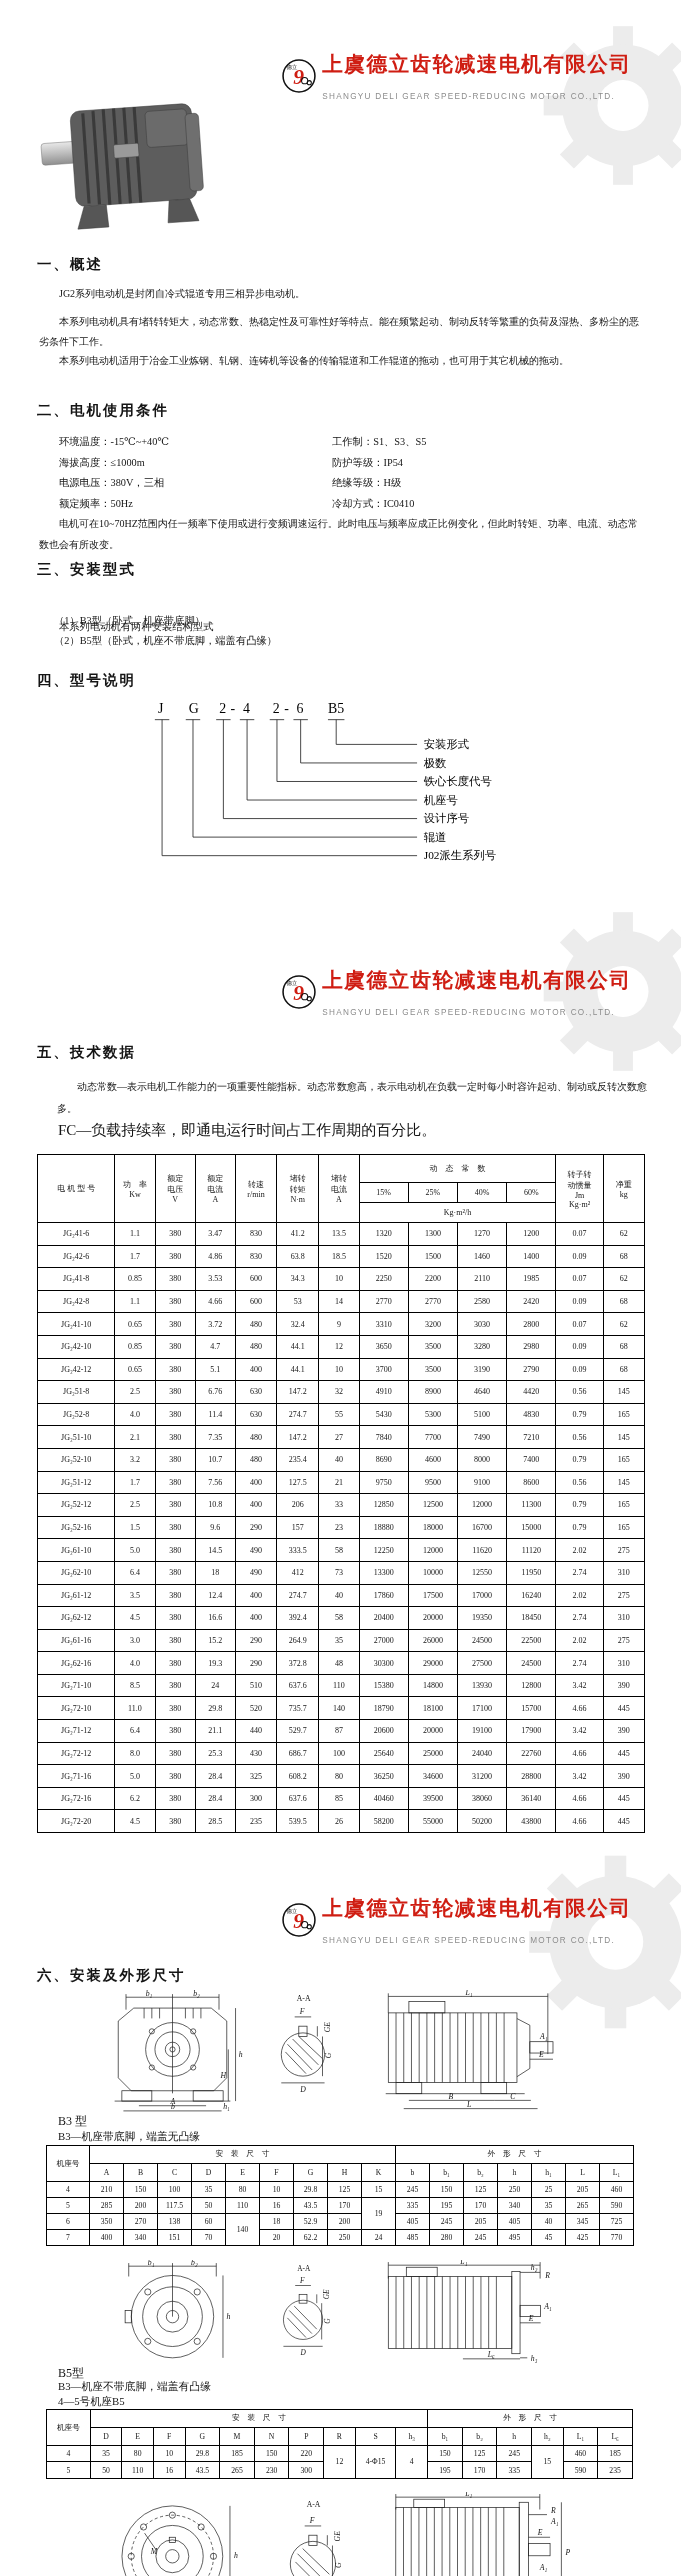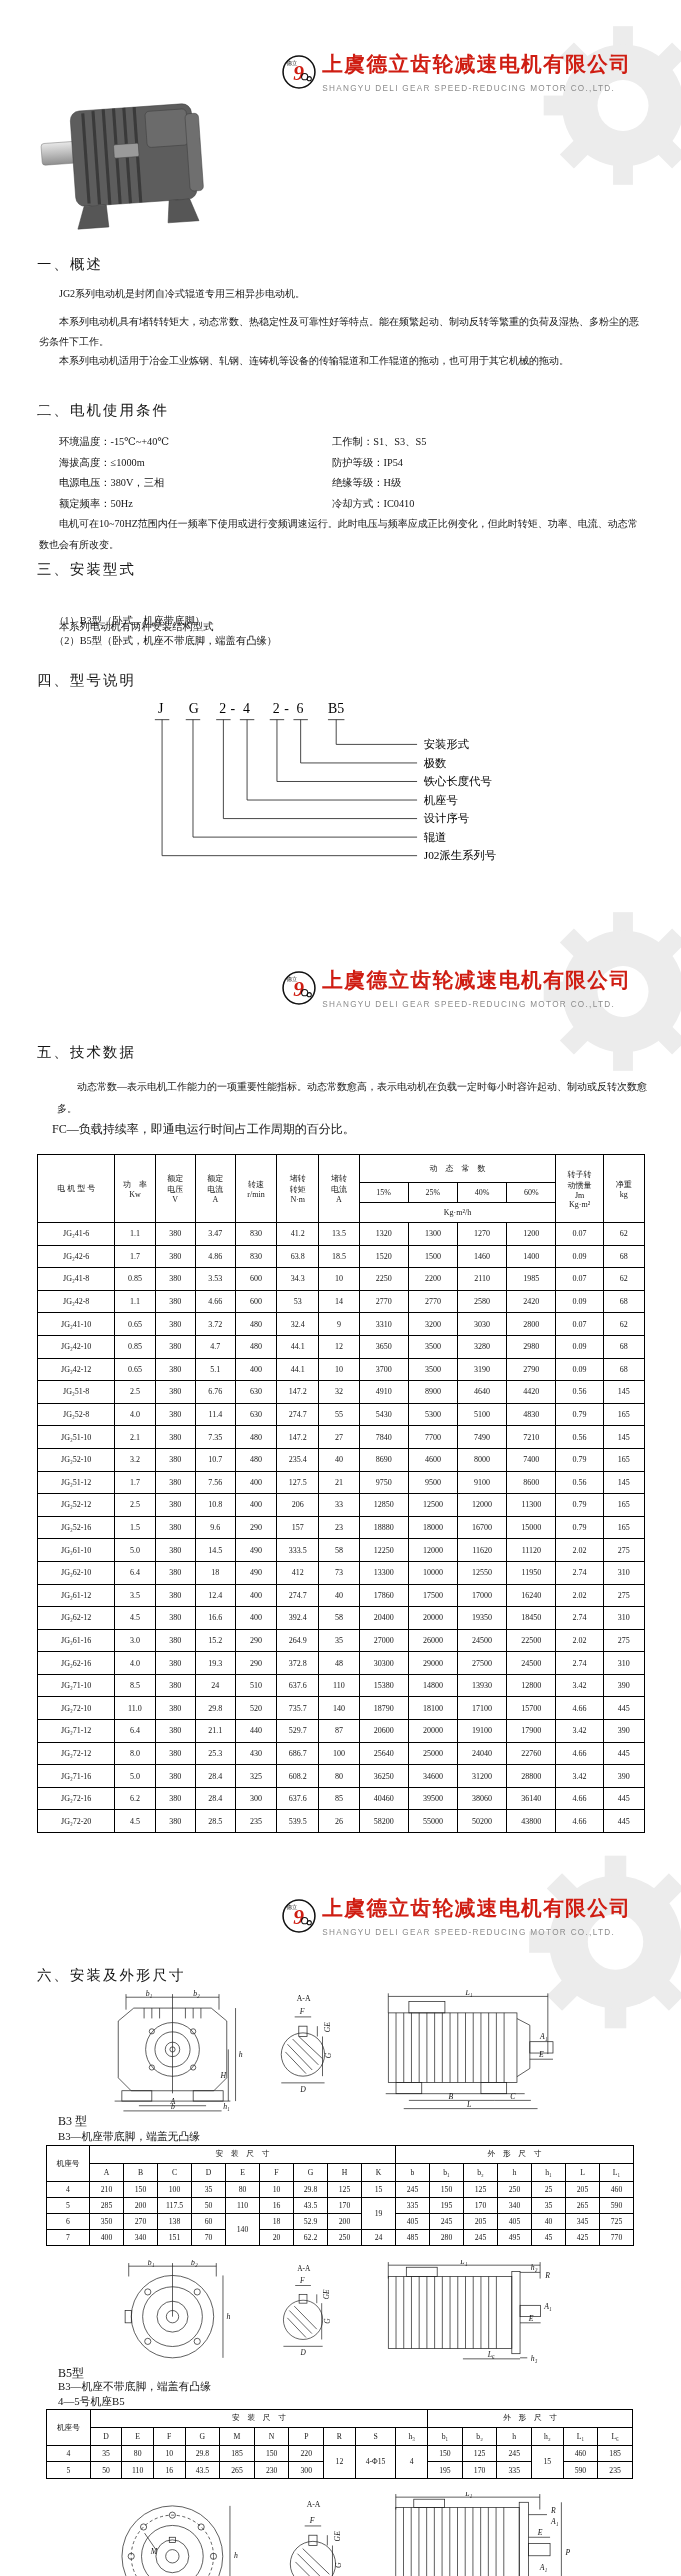--- a/index.html
+++ b/index.html
@@ -1,24 +1,24 @@
 <!DOCTYPE html>
 <html style="font-size:8.2px"><head>
 <meta charset="utf-8">
 <style>
   html,body{margin:0;padding:0;background:#fff}
   body{width:682px;height:2774px;position:relative;font-family:"Liberation Serif","DejaVu Serif",serif;color:#151515}
   .abs{position:absolute}
   
   .hgroup{display:flex;align-items:center;gap:5.2px}
   .hgroup .cn{color:#cf1d12;font-size:20.6px;font-weight:bold;letter-spacing:1.5px;line-height:23px;font-family:"Liberation Sans","DejaVu Sans",sans-serif}
-  .hgroup .en{color:#8c8c8c;font-size:8.2px;letter-spacing:1.3px;margin-top:9px;font-family:"Liberation Sans","DejaVu Sans",sans-serif}
+  .hgroup .en{color:#8c8c8c;font-size:8.2px;letter-spacing:1.3px;margin-top:17px;font-family:"Liberation Sans","DejaVu Sans",sans-serif}
   .wm{position:absolute;right:-26px;pointer-events:none}
   
-  .stitle{font-size:14.4px;font-weight:normal;letter-spacing:2.1px}
+  .stitle{font-size:14.4px;font-weight:bold;letter-spacing:2.1px}
   .para{font-size:10px;line-height:20px;text-indent:2em;width:608px}
   .cond{display:grid;grid-template-columns:273px 273px;row-gap:6.7px;font-size:10.3px}
   .li{font-size:10.3px}
   .sub{font-size:10.8px}
   
   table.spec{border-collapse:collapse;table-layout:fixed;border:1px solid #000;background:#fff}
   table.spec th,table.spec td{border:0.5px solid #000;text-align:center;vertical-align:middle;white-space:pre-line;font-weight:normal;padding:0.5px 1px;overflow:hidden}
   .tech{width:608px;font-size:8px}
   .tech tr:nth-child(1) th{height:26px}
   .tech tr:nth-child(2) th{height:17.5px}
@@ -226,21 +226,21 @@
     </svg>
   </span>
   <span>
     <div class="cn">上虞德立齿轮减速电机有限公司</div>
     <div class="en">SHANGYU DELI GEAR SPEED-REDUCING MOTOR CO.,LTD.</div>
   </span>
 </div>
 
 <div class="abs stitle" style="top:1043px;left:37px">五、技术数据</div>
 <div class="abs para" style="top:1076px;left:57px;width:592px;line-height:21.6px">动态常数—表示电机工作能力的一项重要性能指标。动态常数愈高，表示电动机在负载一定时每小时容许起动、制动或反转次数愈多。</div>
-<div class="abs" style="top:1121px;left:52px;font-size:12px">FC—负载持续率，即通电运行时间占工作周期的百分比。</div>
+<div class="abs" style="top:1121px;left:58px;font-size:15px">FC—负载持续率，即通电运行时间占工作周期的百分比。</div>
 
 <table class="spec tech abs" style="top:1154px;left:37px">
   <colgroup>
     <col style="width:77px">
       <col style="width:40px">
       <col style="width:40px">
       <col style="width:40px">
     <col style="width:41px">
       <col style="width:42px">
       <col style="width:40px">

